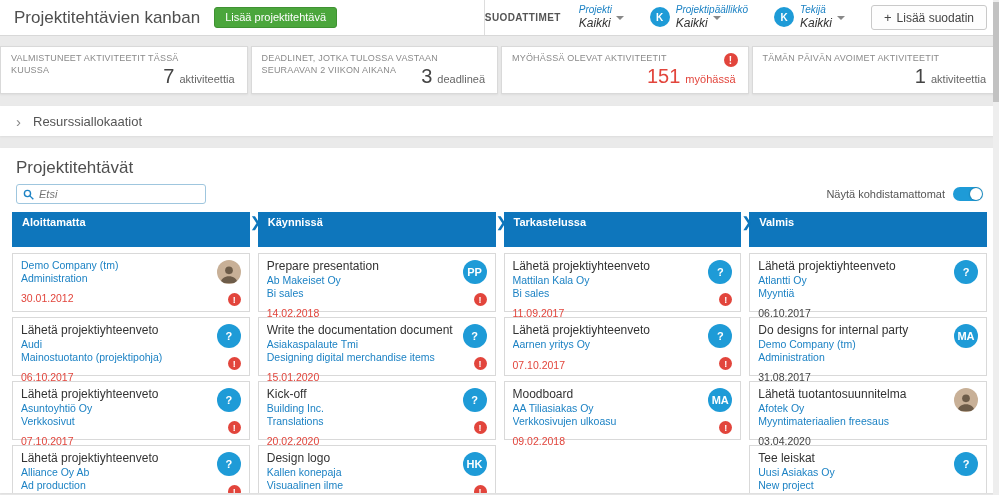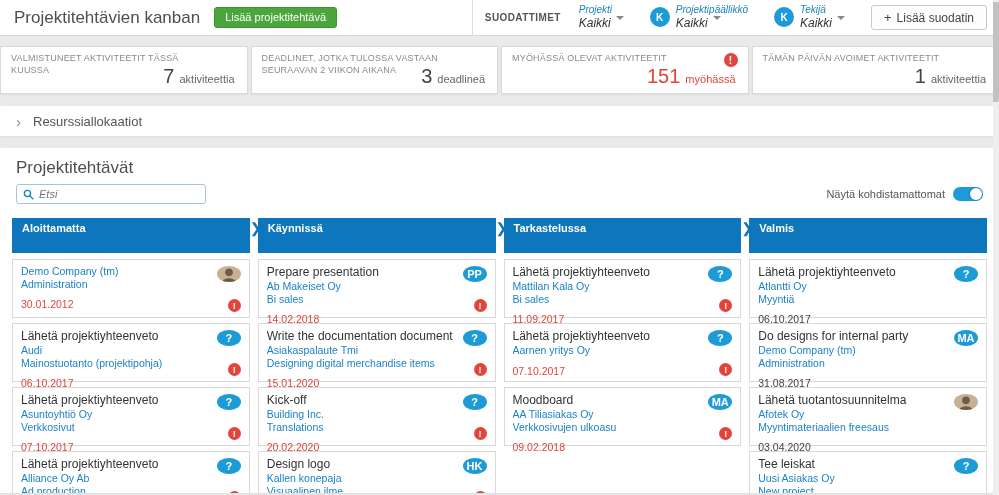--- a/index.html
+++ b/index.html
@@ -6,21 +6,21 @@
   html,body { width:999px; height:495px; overflow:hidden; background:#eaeaea;
     font-family:"Liberation Sans","DejaVu Sans",sans-serif; }
 
   
   .top-header { height:36px; background:#fff; border-bottom:1px solid #d8d8d8;
     display:flex; align-items:center; padding:0 6px 0 14px; position:relative; }
   .page-title { font-size:17px; color:#4f4f4f; font-weight:400; margin-right:14px; white-space:nowrap; }
   .btn-green { background:#4ba63c; border:1px solid #3f9232; color:#fff; font-size:11px;
     padding:3px 10px 4px; border-radius:3px; cursor:pointer; white-space:nowrap; }
   .filters-area { margin-left:auto; display:flex; align-items:center; height:100%;
-    border-left:1px solid #ddd; padding-left:12px; }
+    border-left:1px solid #ddd; }
   .filters-label { font-size:10px; font-weight:bold; color:#555; letter-spacing:.4px; margin-right:18px; }
   .filter-group { display:flex; align-items:center; margin-right:26px; cursor:pointer; }
   .filter-avatar { width:20px; height:20px; border-radius:50%; background:#1e9bd7; color:#fff;
     font-size:10px; font-weight:bold; display:flex; align-items:center; justify-content:center; margin-right:6px; }
   .filter-texts { display:flex; flex-direction:column; line-height:1.2;font-style:italic; }
   .filter-label { font-size:10px; color:#1c82c4; }
   .filter-value { font-size:12px; color:#333; display:flex; align-items:flex-start; }
   .caret { width:0; height:0; border-left:4px solid transparent; border-right:4px solid transparent;
     border-top:4px solid #888; margin-left:5px; display:inline-block; }
   .btn-add-filter { border:1px solid #c9c9c9; background:#fdfdfd; color:#444; font-size:12px;
@@ -43,21 +43,21 @@
   
   .alloc-bar { background:#fff; height:30px; display:flex; align-items:center; padding:0 16px;
     margin-bottom:12px; box-shadow:0 1px 2px rgba(0,0,0,.06); cursor:pointer; }
   .alloc-chevron { color:#888; font-size:15px; margin-right:12px; }
   .alloc-label { font-size:13px; color:#555; }
 
   
   .main-panel { background:#fff; height:345px; padding:8px 10px; overflow:hidden;
     box-shadow:0 1px 2px rgba(0,0,0,.06); }
   .board-title { font-size:17px; color:#4f4f4f; font-weight:400; margin:2px 0 6px 6px; }
-  .search-row { display:flex; align-items:center; margin:0 6px 14px; height:20px; }
+  .search-row { display:flex; align-items:center; margin:0 6px 8px; height:20px; }
   .search-box { width:190px; height:20px; border:1px solid #9fc6de; border-radius:3px;
     display:flex; align-items:center; padding:0 6px; background:#fff; }
   .search-box svg { flex:0 0 auto; margin-right:5px; }
   .search-box input { border:none; outline:none; font-style:italic; font-size:11px; color:#888;
     width:100%; font-family:inherit; background:transparent; }
   .toggle-wrap { margin-left:auto; display:flex; align-items:center; }
   .toggle-label { font-size:11px; color:#555; margin-right:8px; }
   .toggle { width:30px; height:14px; border-radius:8px; background:#1e9bd7; position:relative; cursor:pointer; }
   .toggle-knob { position:absolute; top:1px; right:1px; width:12px; height:12px; border-radius:50%;
     background:#fff; box-shadow:0 0 2px rgba(0,0,0,.4); }
@@ -70,21 +70,21 @@
   .col-chevron { position:absolute; left:-8px; top:0; color:#0e76bc; font-size:14px; font-weight:bold;
     line-height:21px; }
   .card { background:#fff; border:1px solid #d9d9d9; margin-bottom:5px; padding:5px 8px; position:relative;
     height:59px; cursor:pointer; }
   .card-title { font-size:12px; color:#333; line-height:14px; margin-bottom:1px; padding-right:32px;
     white-space:nowrap; overflow:hidden; text-overflow:ellipsis; }
   .card a { display:block; font-size:10.5px; color:#1c82c4; line-height:12.5px; text-decoration:none;
     white-space:nowrap; overflow:hidden; text-overflow:ellipsis; padding-right:24px; }
   .card-date { font-size:10.5px; color:#444; line-height:13px; margin-top:8px; }
   .card-date.overdue { color:#e2453c; }
-  .avatar { position:absolute; top:6px; right:8px; width:24px; height:16px; border-radius:50%;
+  .avatar { position:absolute; top:6px; right:8px; width:24px; height:24px; border-radius:50%;
     background:#1e9bd7; color:#fff; font-size:11px; font-weight:bold;
     display:flex; align-items:center; justify-content:center; overflow:hidden; }
   .avatar.photo { background:#c8b097; }
   .avatar.photo svg { width:22px; height:22px; margin-top:4px; }
   .overdue-icon { position:absolute; bottom:5px; right:8px; width:13px; height:13px; border-radius:50%;
     background:#e2453c; color:#fff; font-size:9px; font-weight:bold;
     display:flex; align-items:center; justify-content:center; }
 
   
   .scrollbar { position:fixed; top:0; right:0; width:6px; height:495px; background:#eee; }

